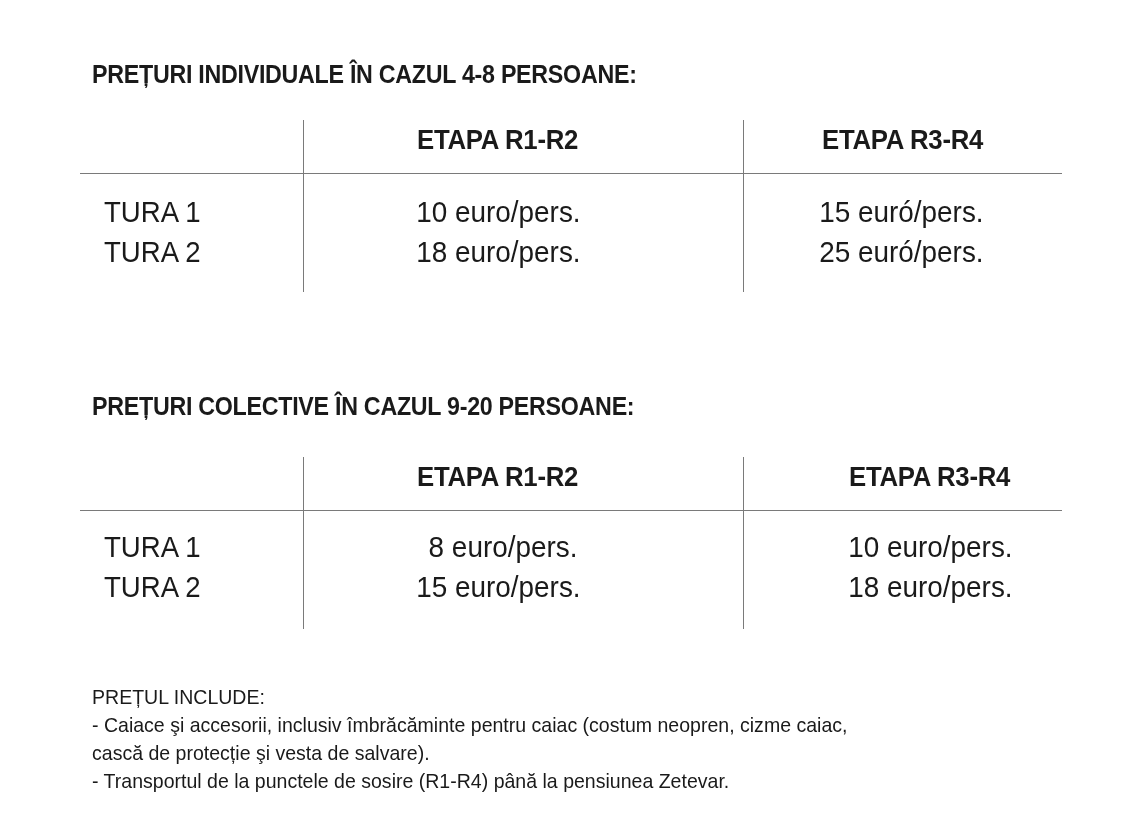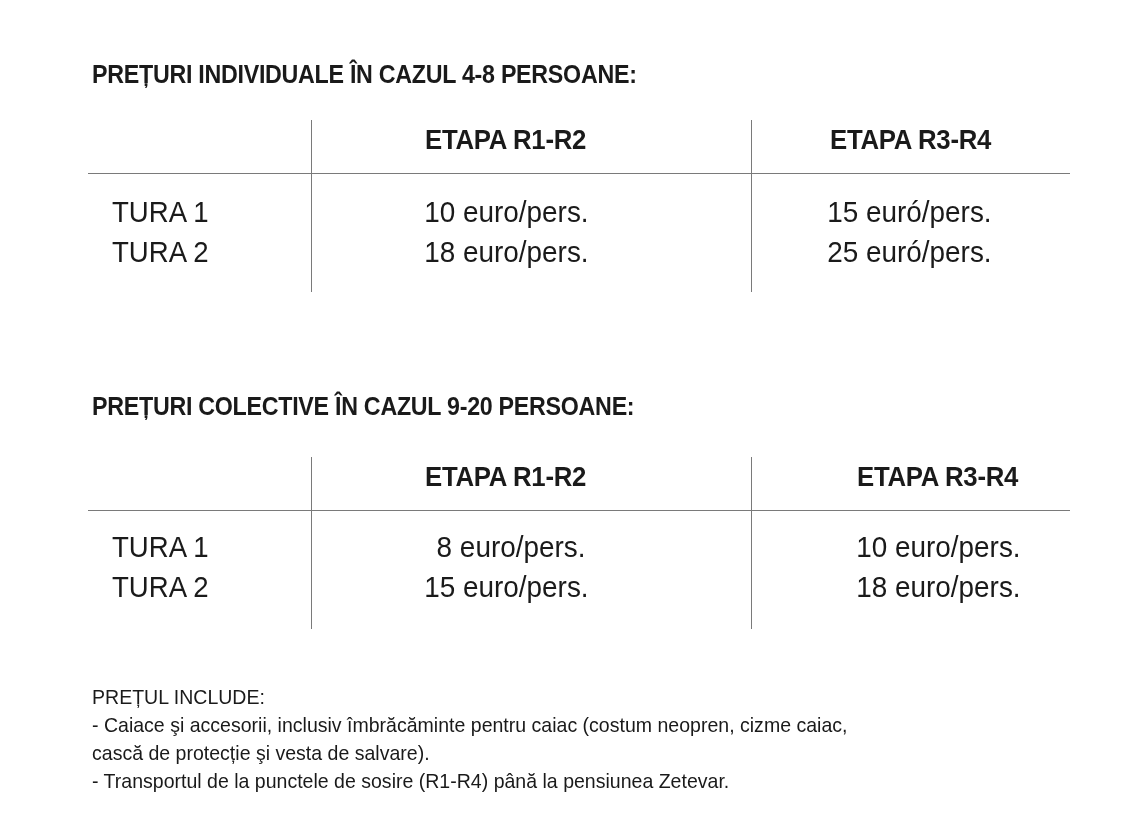--- a/index.html
+++ b/index.html
@@ -21,21 +21,21 @@
       font-weight: bold;
       font-size: 25px;
       letter-spacing: -0.3px;
       color: #1a1a1a;
       white-space: nowrap;
       transform: scaleX(0.93);
       transform-origin: left center;
     }
     .price-table {
       position: absolute;
-      left: 88px;
+      left: 80px;
       width: 982px;
       height: 172px;
     }
     .vline {
       position: absolute;
       top: 0;
       width: 1px;
       height: 172px;
       background: #7a7a7a;
     }

